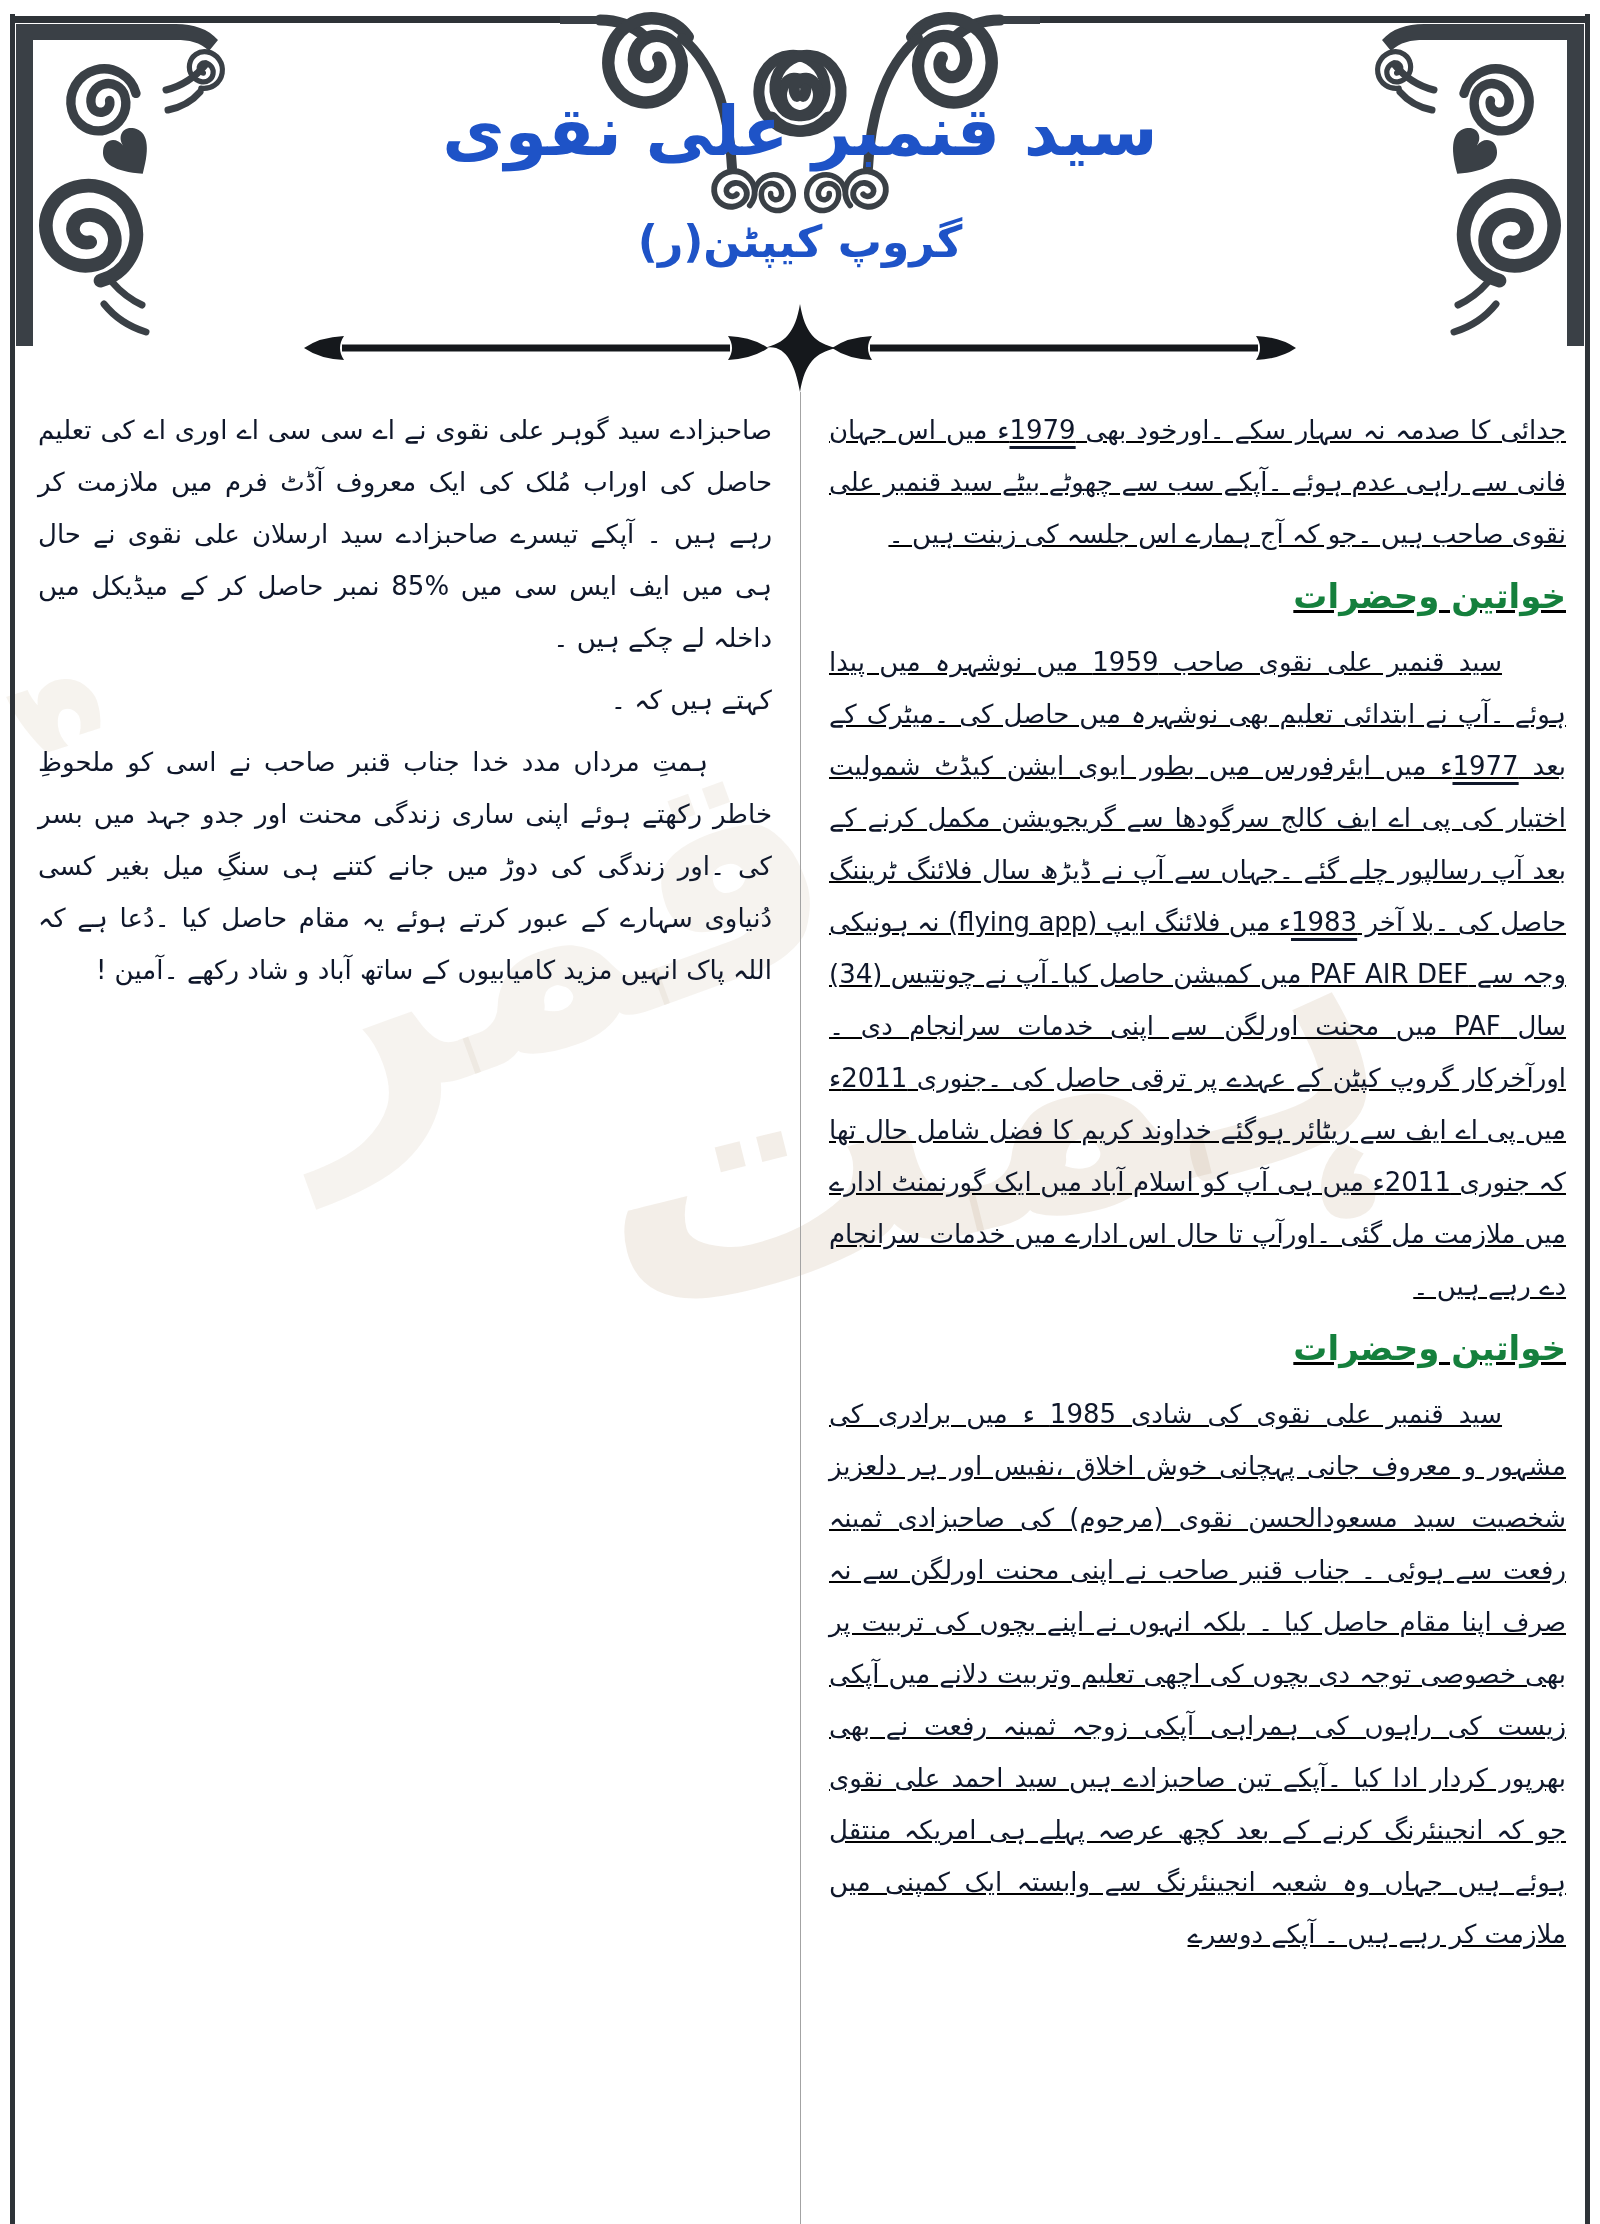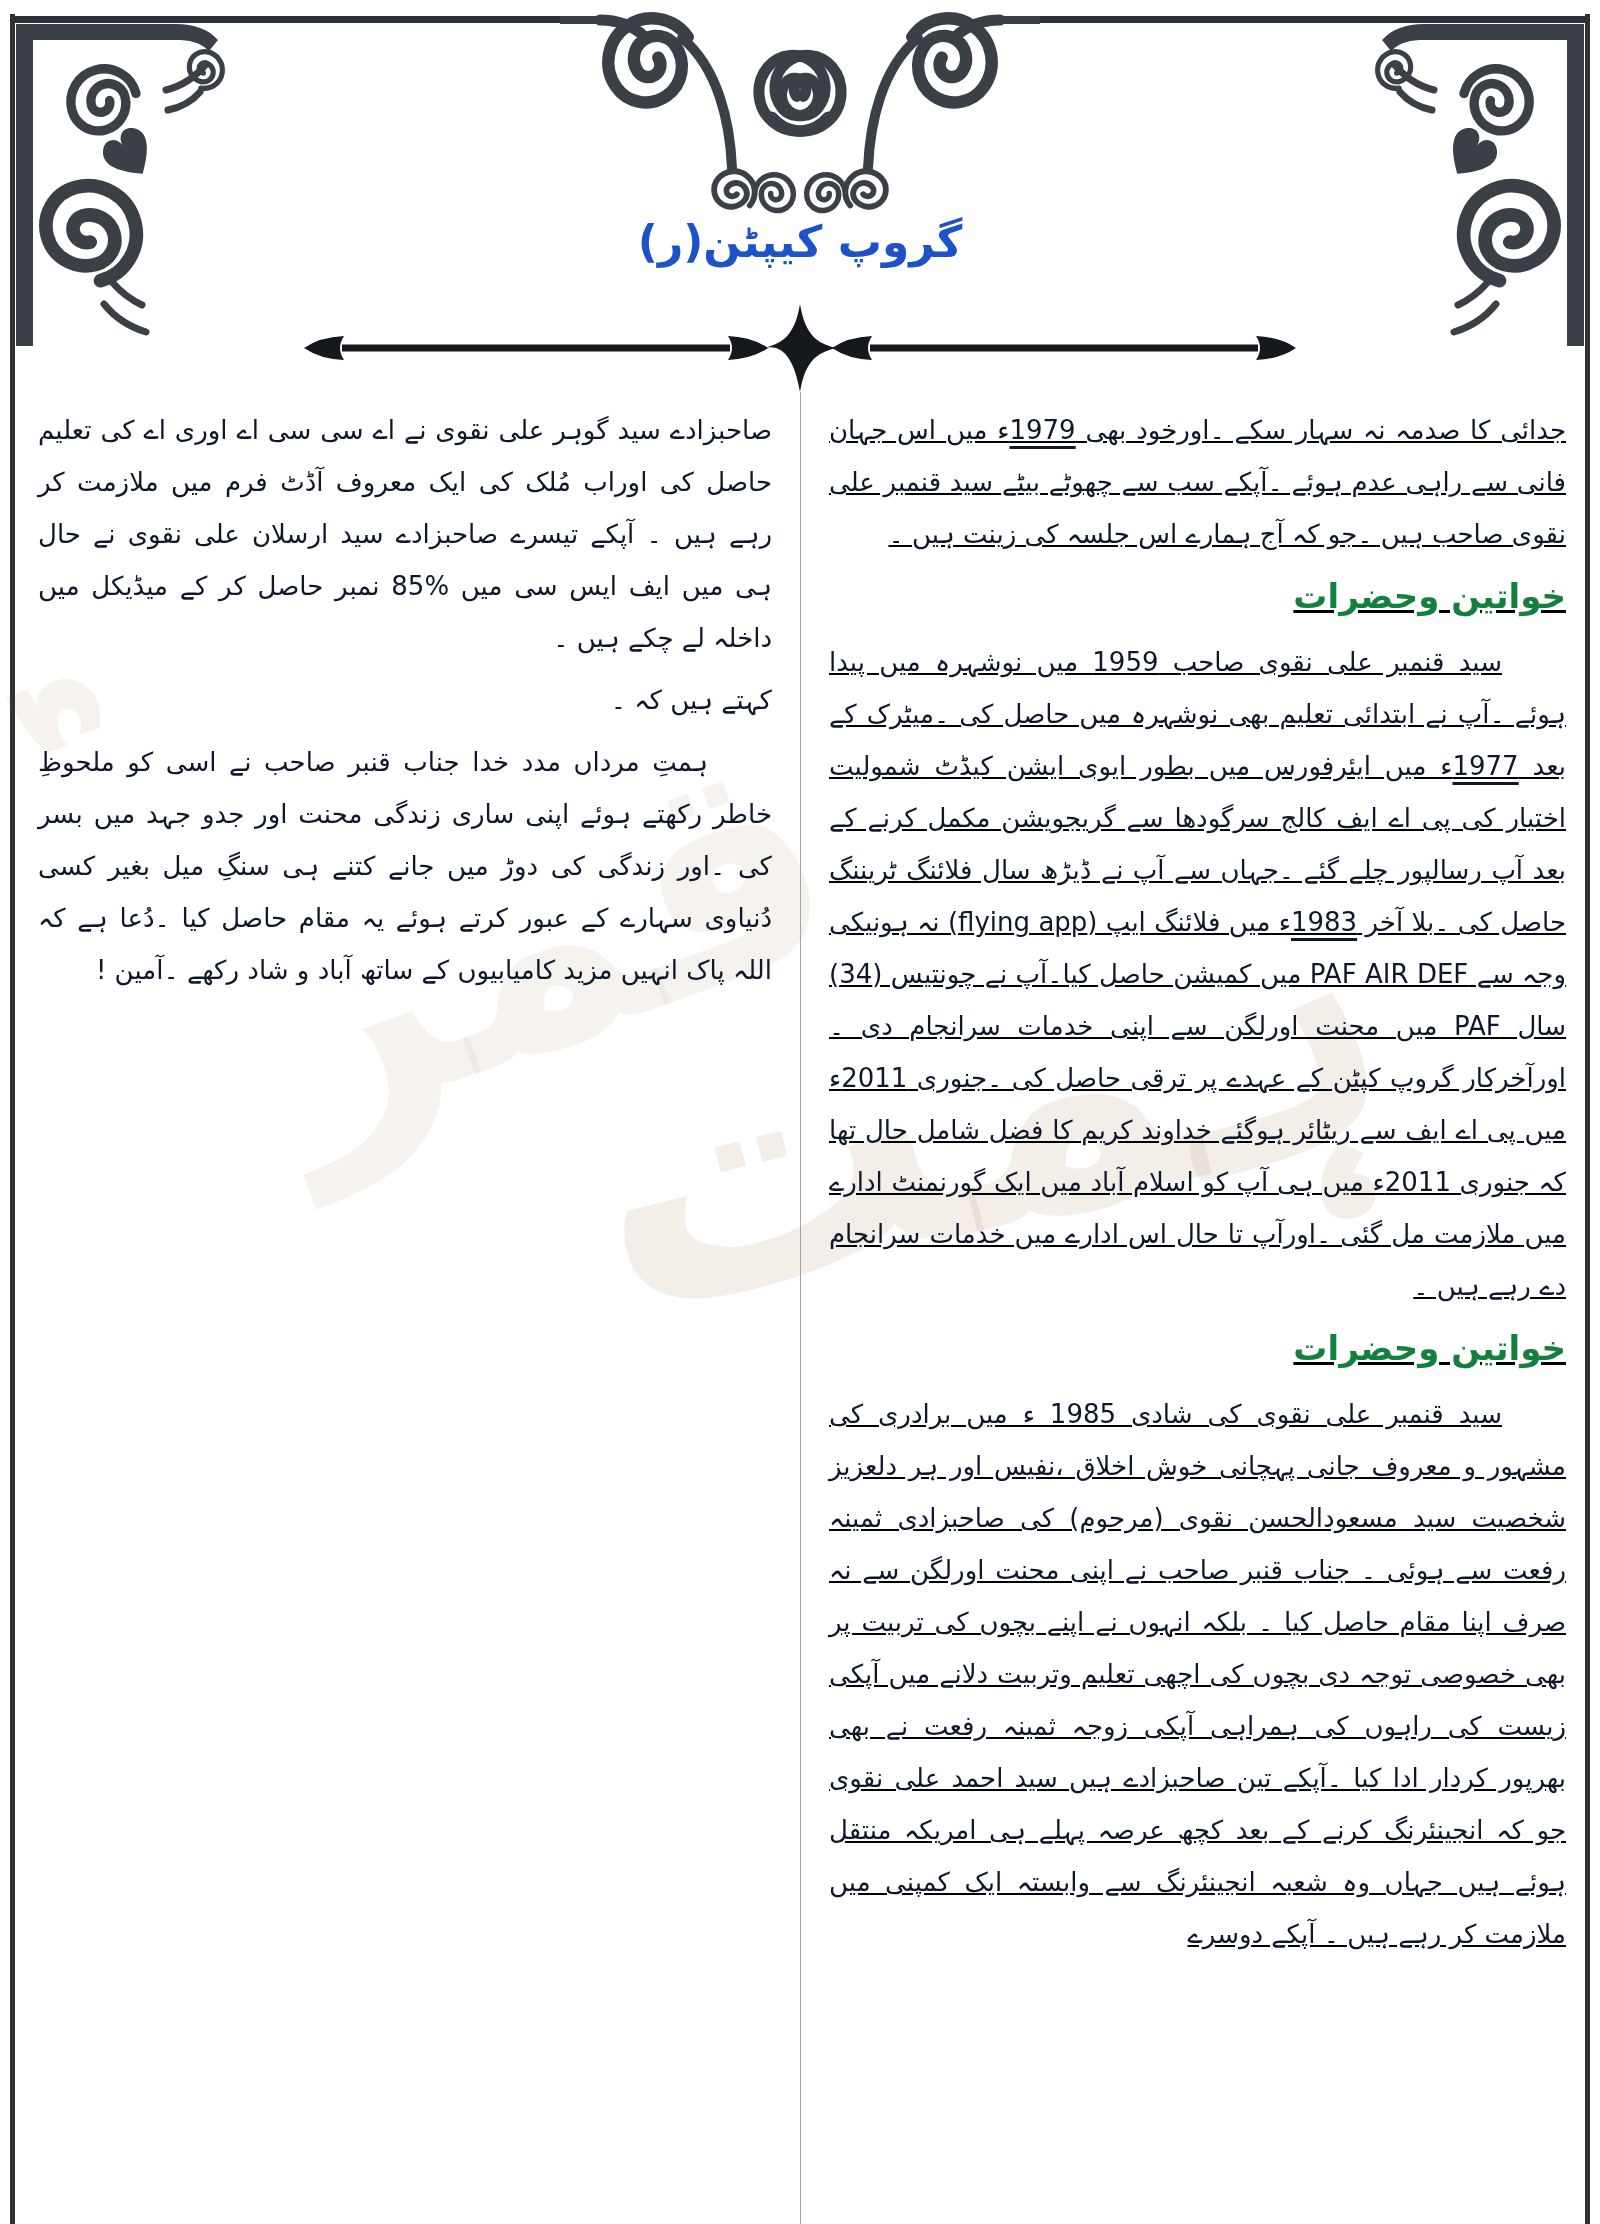--- a/index.html
+++ b/index.html
@@ -96,20 +96,21 @@
     <use href="#swirl-half" transform="translate(480,0) scale(-1,1)"></use>
   </svg>
 
   <svg class="corner tl" viewBox="0 0 230 340">
       <use href="#corner-def"></use>
     </svg>
   <svg class="corner tr" viewBox="0 0 230 340">
       <use href="#corner-def"></use>
     </svg>
 
+  <div class="title">سید قنمبر علی نقوی</div>
   <div class="subtitle rank">گروپ کیپٹن(ر)</div>
 
   <svg class="divider" viewBox="0 0 1020 100">
     <use href="#div-half"></use>
     <use href="#div-half" transform="translate(1020,0) scale(-1,1)"></use>
     <path d="M0 -44 C 5 -15 15 -5 36 0 C 15 5 5 15 0 44 C -5 15 -15 -5 -36 0 C -15 -5 -5 -15 0 -44 Z" transform="translate(510,50)" fill="#15181c"></path>
   </svg>
 
   <div class="wm wm1">ہمت</div>
   <div class="wm wm2">قمر</div>

